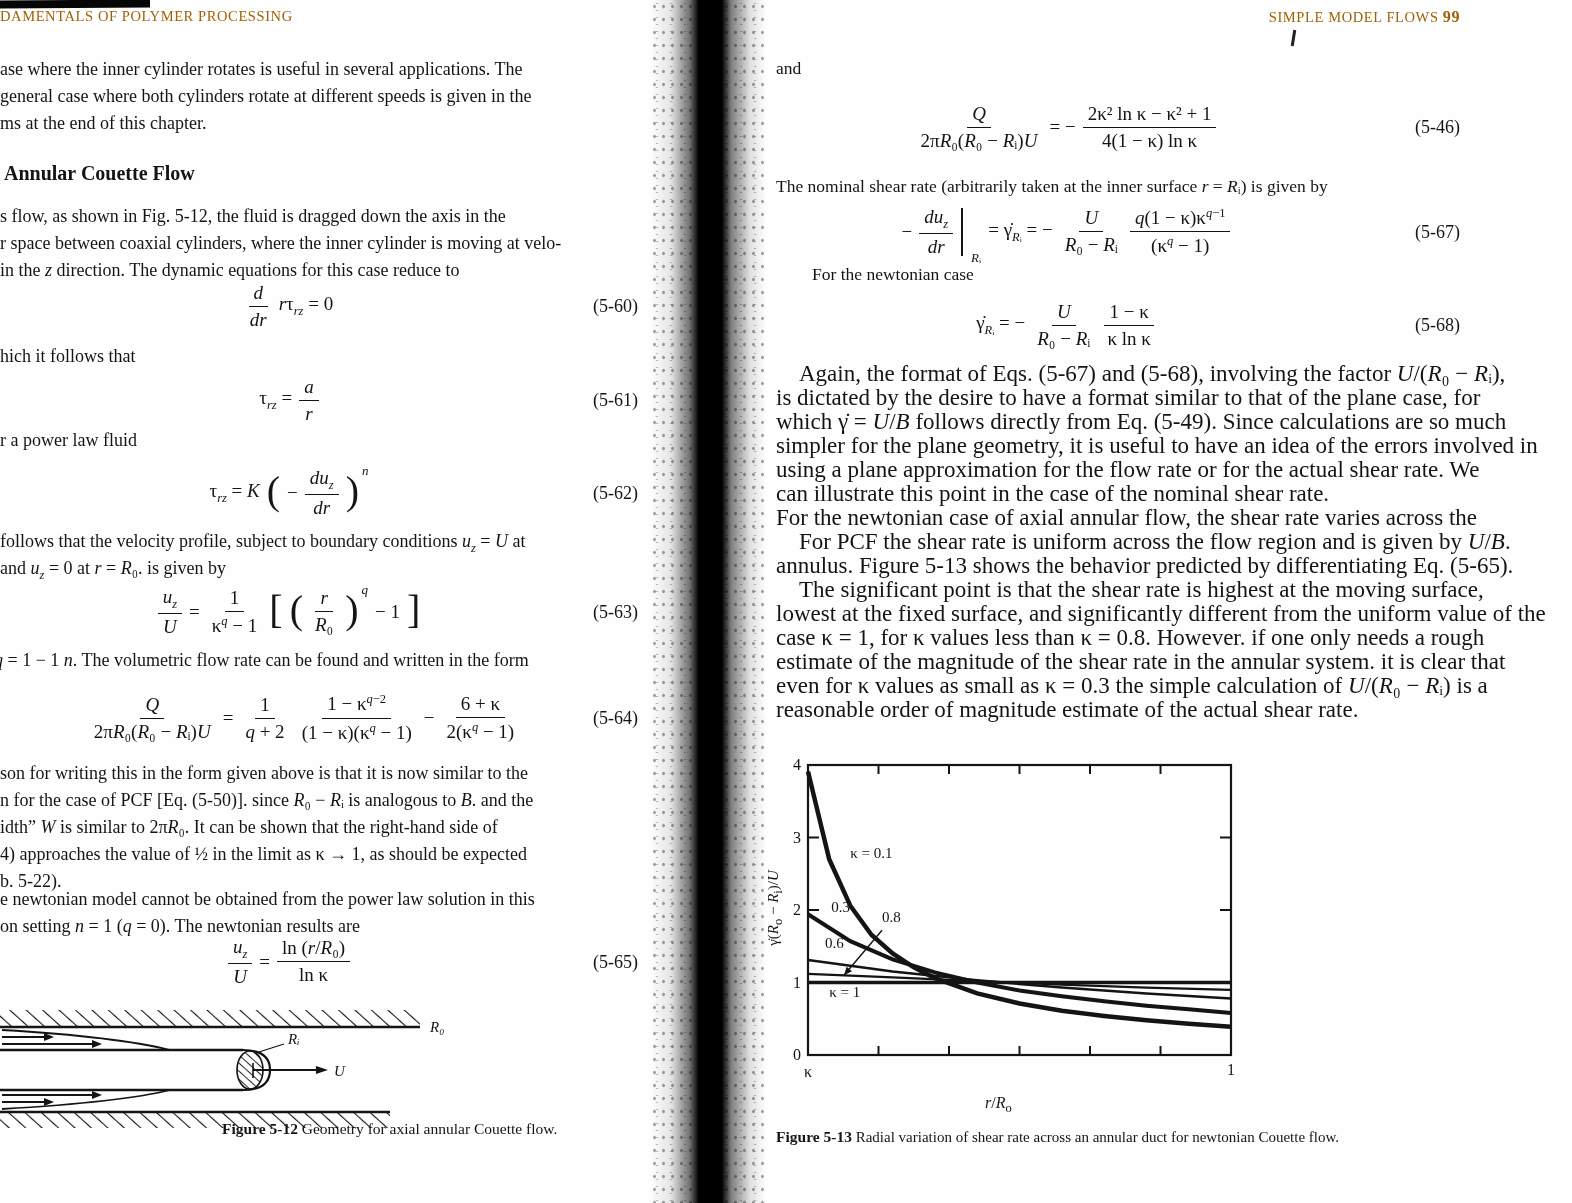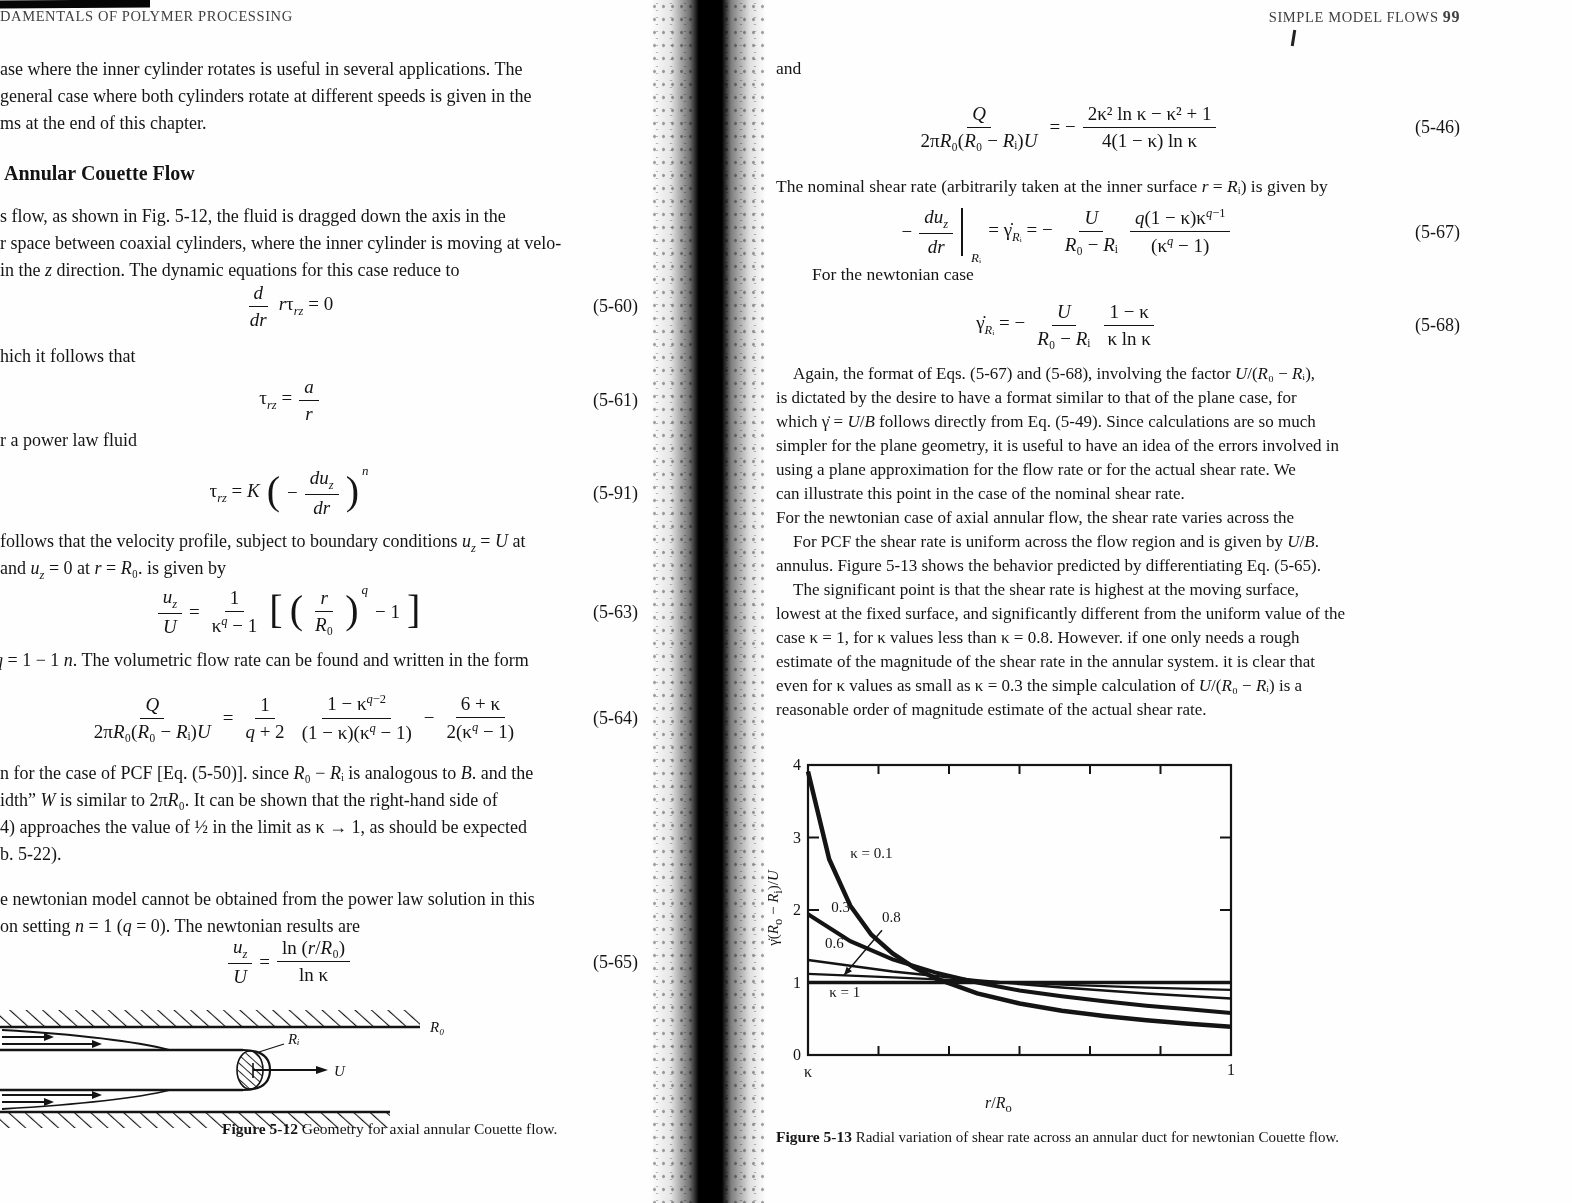--- a/index.html
+++ b/index.html
@@ -2,26 +2,26 @@
 <html><head>
 <meta charset="utf-8">
 <style>
   html,body{margin:0;padding:0}
   body{width:1572px;height:1203px;position:relative;overflow:hidden;background:#fefefe;
        font-family:"Liberation Serif",serif;color:#141414}
   
   #left-page{position:absolute;left:0;top:0;width:668px;height:1203px;overflow:hidden}
   #right-page{position:absolute;left:770px;top:0;width:802px;height:1203px}
   
-  .runhead{position:absolute;font-size:14.5px;letter-spacing:.6px;white-space:nowrap;color:#404040}
+  .runhead{position:absolute;font-size:14.5px;letter-spacing:.6px;white-space:nowrap;color:#a16207}
   .runhead b{font-size:16px}
   
   .block{position:absolute;left:0;white-space:nowrap}
   .lp-line{height:27px;line-height:27px;font-size:18px;white-space:nowrap}
-  .rp-line{height:24px;line-height:24px;font-size:17px;white-space:nowrap}
+  .rp-line{height:24px;line-height:24px;font-size:23px;white-space:nowrap}
   .single{position:absolute;font-size:18px;white-space:nowrap}
   .heading{position:absolute;font-size:20px;font-weight:bold;white-space:nowrap}
   sub{font-size:12.5px}
   sup{font-size:12.5px}
   
   .eq{position:absolute;left:0;width:100%;display:flex;align-items:center;justify-content:center;
       font-size:19px;white-space:nowrap}
   .eq .body{display:flex;align-items:center;gap:7px;transform:translateX(-45px)}
   #right-page .eq .body{transform:translateX(-105px)}
   .tag{position:absolute;right:30px;top:50%;transform:translateY(-50%);font-size:18px}
@@ -111,21 +111,21 @@
       <span class="m">τ<sub><i>rz</i></sub> = <i>K</i></span>
         <span class="bigp">(</span>
       <span class="m">−</span>
       <span class="frac">
           <span class="n"><i>du</i><sub><i>z</i></sub></span>
           <span class="d"><i>dr</i></span>
         </span>
       <span class="bigp">)</span>
         <sup class="ex"><i>n</i></sup>
     </span>
-    <span class="tag">(5-91)</span>
+    <span class="tag">(5-62)</span>
   </div>
 
   <div class="block" style="top:528px">
       <div class="lp-line">follows that the velocity profile, subject to boundary conditions <i>u</i><sub><i>z</i></sub> = <i>U</i> at</div>
       <div class="lp-line">and <i>u</i><sub><i>z</i></sub> = 0 at <i>r</i> = <i>R</i>₀. is given by</div>
     </div>
 
   <div class="eq" style="top:580px;height:64px">
     <span class="body">
       <span class="frac">
@@ -171,20 +171,21 @@
       <span class="m">−</span>
       <span class="frac">
           <span class="n">6 + κ</span>
           <span class="d">2(κ<sup><i>q</i></sup> − 1)</span>
         </span>
     </span>
     <span class="tag">(5-64)</span>
   </div>
 
   <div class="block" style="top:760px">
+      <div class="lp-line">son for writing this in the form given above is that it is now similar to the</div>
       <div class="lp-line">n for the case of PCF [Eq. (5-50)]. since <i>R</i>₀ − <i>R</i>ᵢ is analogous to <i>B</i>. and the</div>
       <div class="lp-line">idth” <i>W</i> is similar to 2π<i>R</i>₀. It can be shown that the right-hand side of</div>
       <div class="lp-line">4) approaches the value of ½ in the limit as κ → 1, as should be expected</div>
       <div class="lp-line">b. 5-22).</div>
     </div>
   <div class="block" style="top:886px">
       <div class="lp-line">e newtonian model cannot be obtained from the power law solution in this</div>
       <div class="lp-line">on setting <i>n</i> = 1 (<i>q</i> = 0). The newtonian results are</div>
     </div>
 

